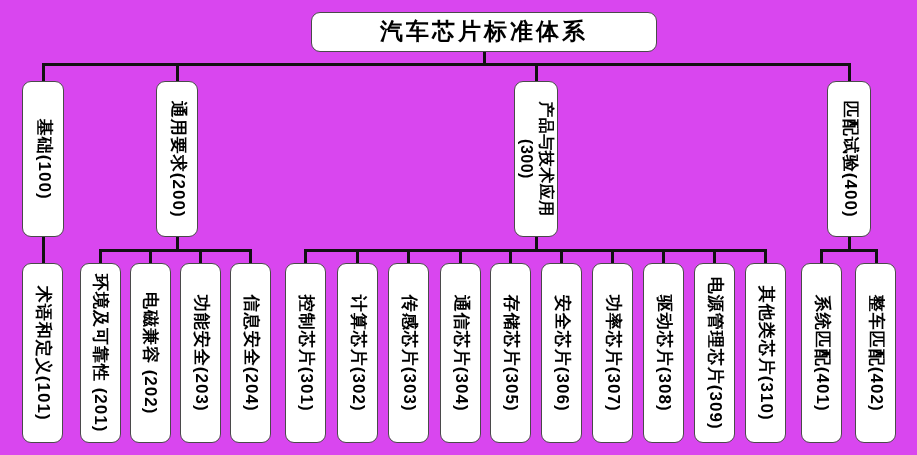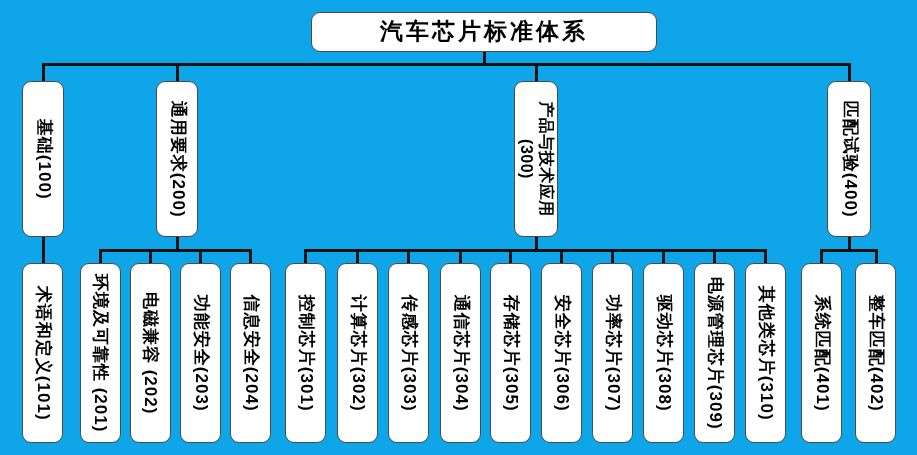--- a/index.html
+++ b/index.html
@@ -1,20 +1,20 @@
 <!DOCTYPE html>
 <html><head>
 <meta charset="utf-8">
 <style>
   html, body { margin: 0; padding: 0; background: #ffffff; }
   .canvas {
     position: relative;
     width: 917px;
     height: 455px;
-    background: #0ea5e9;
+    background: #d946ef;
     font-family: "Liberation Sans", sans-serif;
     overflow: hidden;
   }
   .node {
     position: absolute;
     box-sizing: border-box;
     background: #ffffff;
     border: 1.5px solid #4a4a4a;
     border-radius: 9px;
     display: flex;

